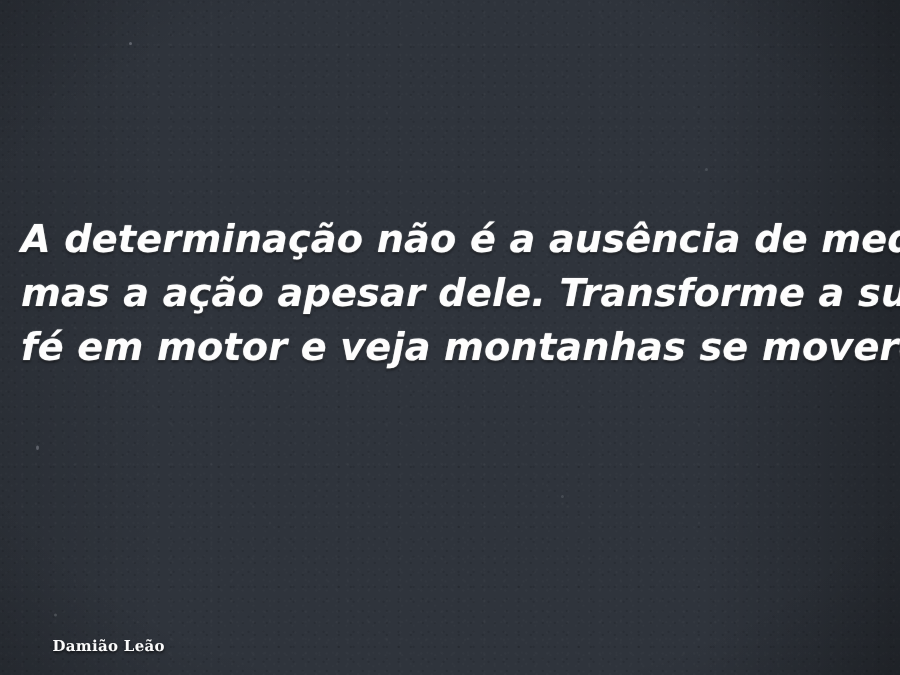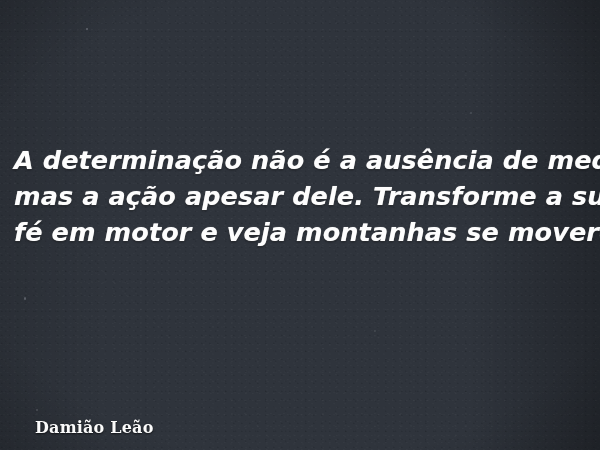--- a/index.html
+++ b/index.html
@@ -102,21 +102,21 @@
       0 0 1px rgba(255,255,255,0.55),
       0 1px 2px rgba(0,0,0,0.55);
   }
 
   .attribution {
     position: absolute;
     left: 35px;
     bottom: 13px;
     font-family: "DejaVu Serif", serif;
     font-weight: bold;
-    font-size: 16px;
+    font-size: 10px;
     letter-spacing: 0.2px;
     color: #fbfbfb;
     text-shadow: 0 1px 2px rgba(0,0,0,0.65);
   }
 </style>
 </head>
 <body>
 
 <div class="board">
 

